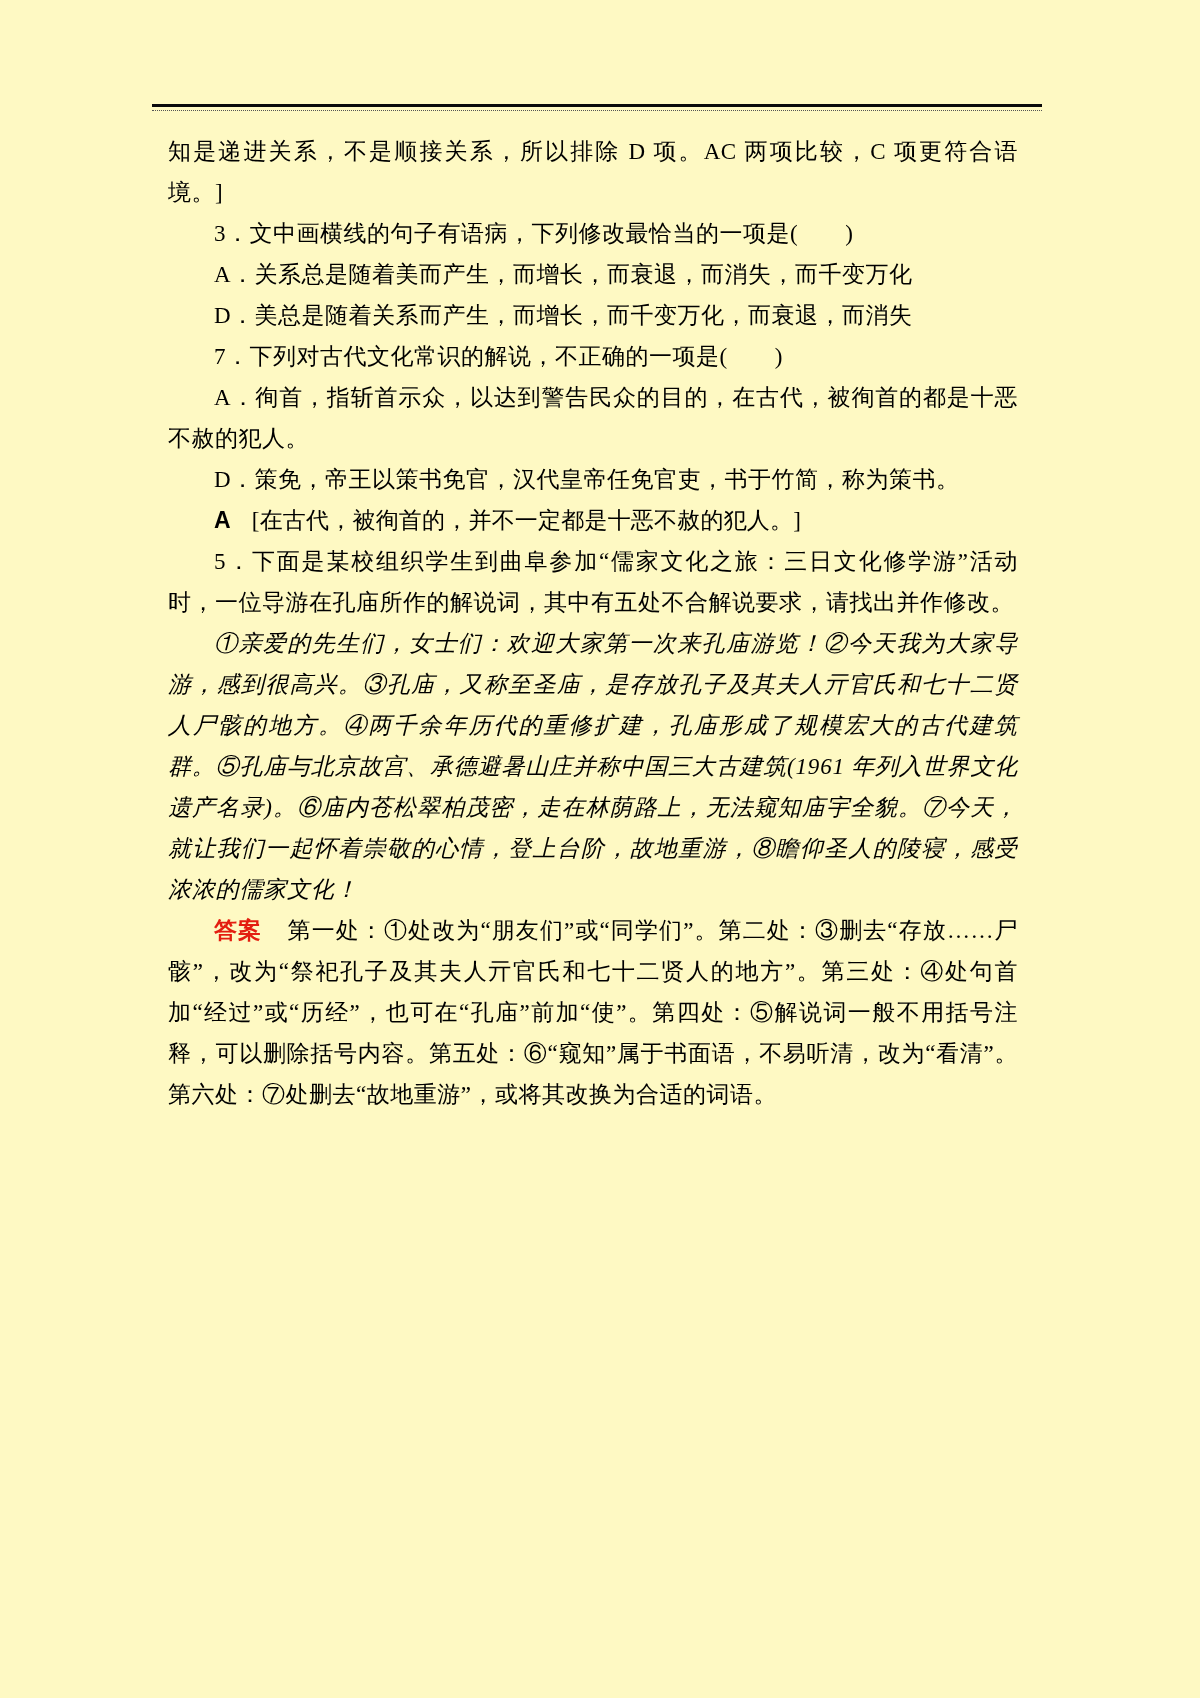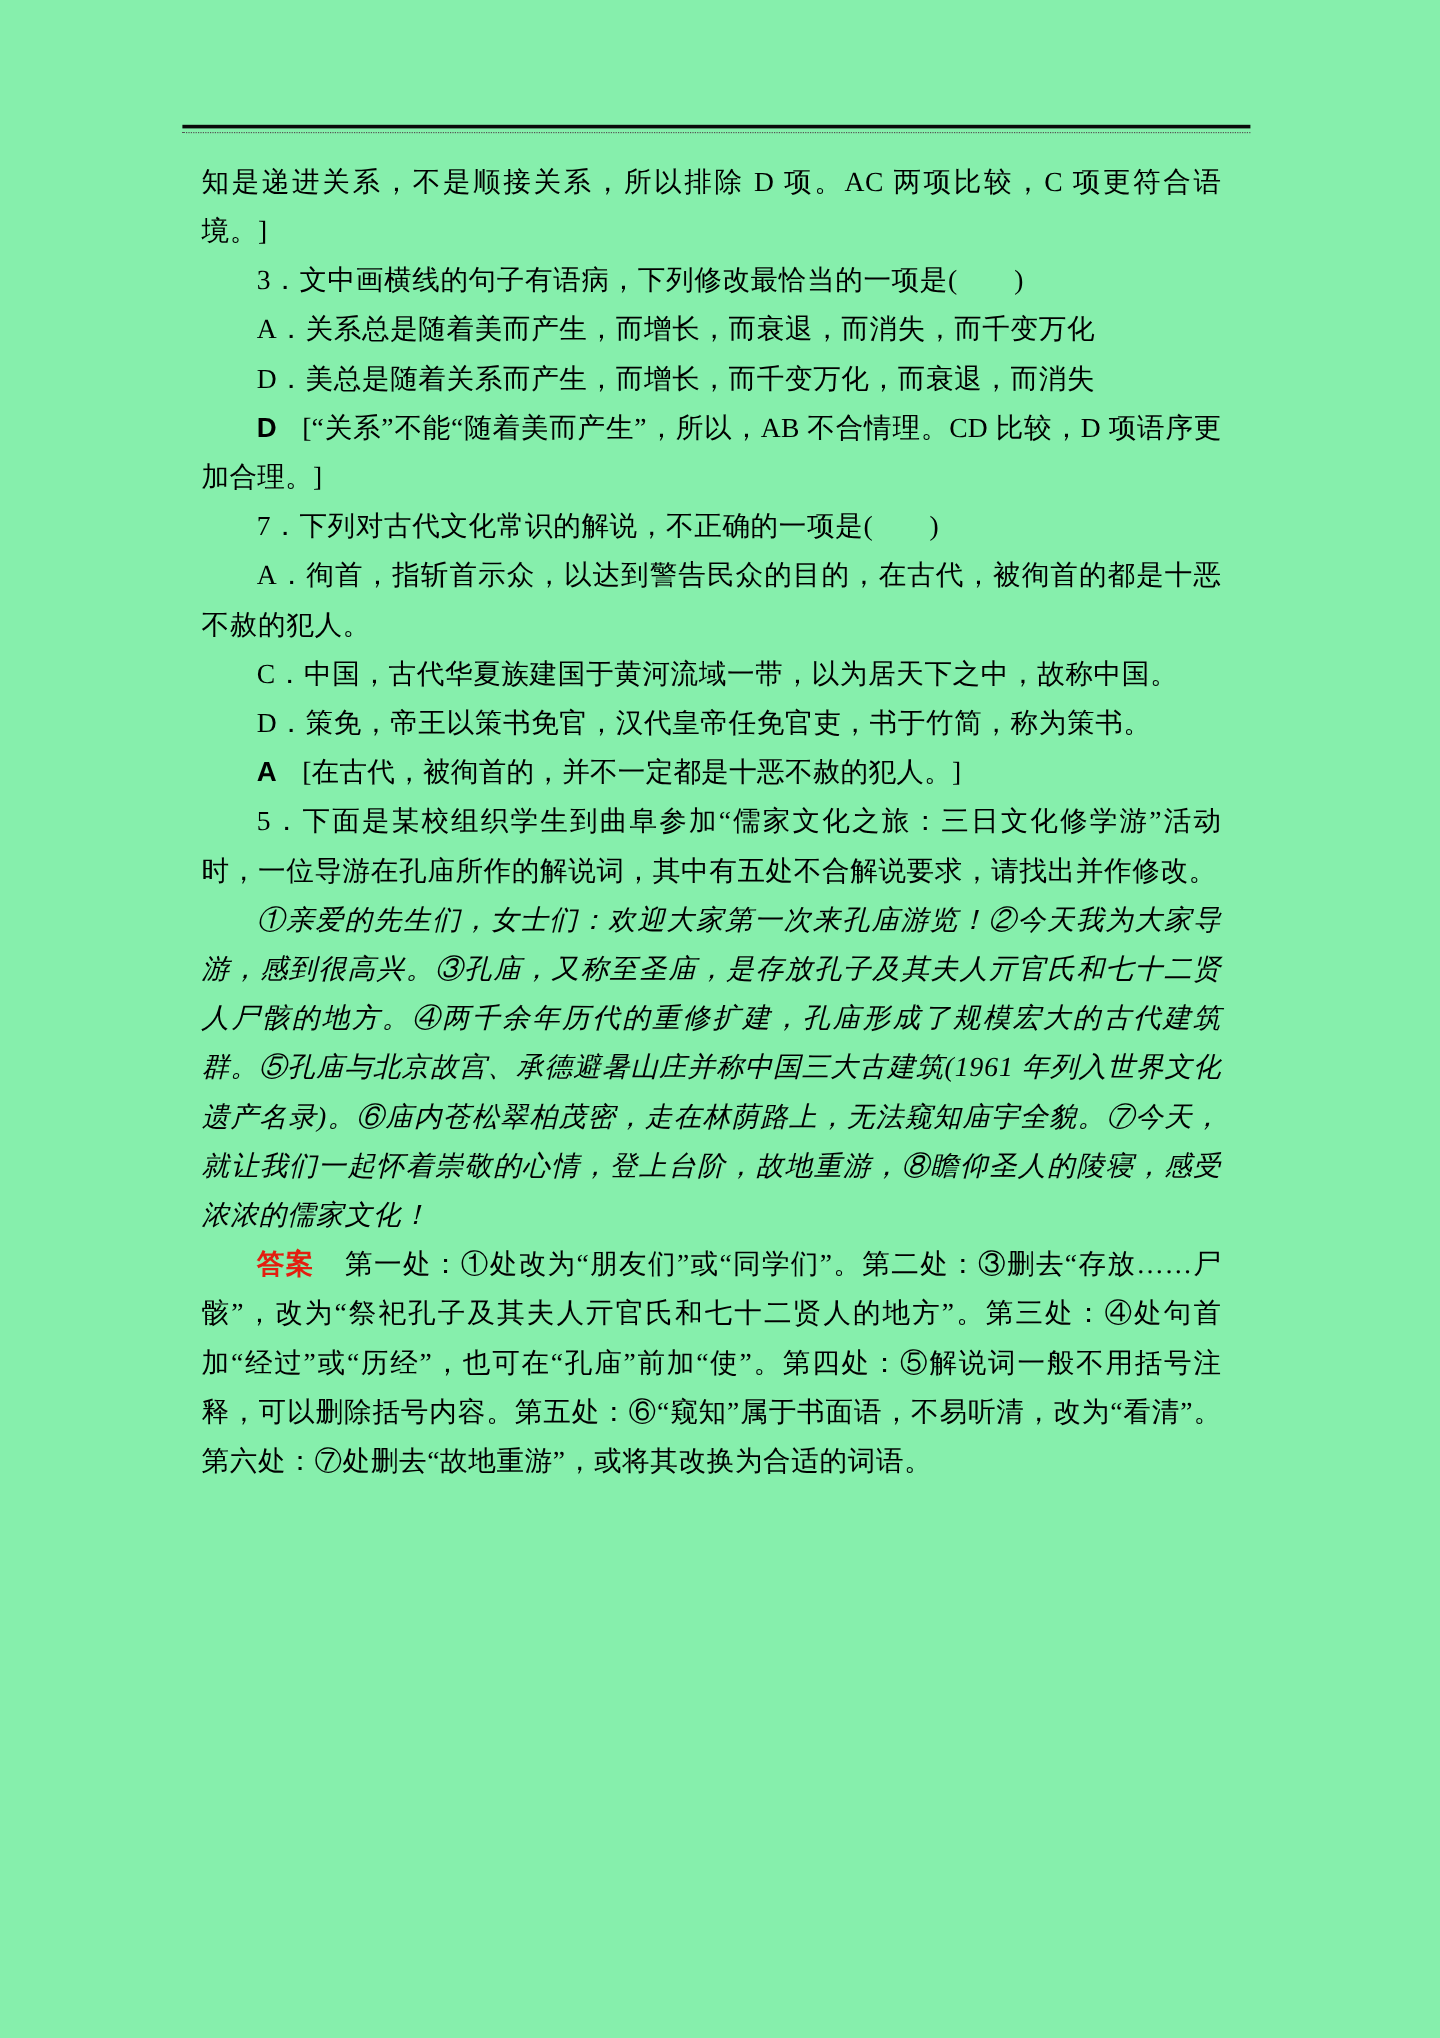--- a/index.html
+++ b/index.html
@@ -4,21 +4,21 @@
 <style>
   html, body {
     margin: 0;
     padding: 0;
     background: #ffffff;
   }
   .page {
     position: relative;
     width: 1200px;
     height: 1698px;
-    background: #86efac;
+    background: #fef9c3;
     overflow: hidden;
     font-family: "Liberation Serif", "DejaVu Serif", serif;
     color: #000000;
   }
   .header-rule {
     position: absolute;
     top: 104px;
     left: 152px;
     width: 890px;
     height: 3px;
@@ -75,30 +75,26 @@
     <p class="no-indent">知是递进关系，不是顺接关系，所以排除 D 项。AC 两项比较，C 项更符合语境。]</p>
 
     <p>3．文中画横线的句子有语病，下列修改最恰当的一项是(　　)</p>
 
     <p>A．关系总是随着美而产生，而增长，而衰退，而消失，而千变万化</p>
 
 
 
     <p>D．美总是随着关系而产生，而增长，而千变万化，而衰退，而消失</p>
 
-    <p>
-      <span class="ans-letter">D</span><span class="ans-note">[“关系”不能“随着美而产生”，所以，AB 不合情理。CD 比较，D 项语序更加合理。]</span>
-    </p>
 
     <p>7．下列对古代文化常识的解说，不正确的一项是(　　)</p>
 
     <p>A．徇首，指斩首示众，以达到警告民众的目的，在古代，被徇首的都是十恶不赦的犯人。</p>
 
 
-    <p>C．中国，古代华夏族建国于黄河流域一带，以为居天下之中，故称中国。</p>
 
     <p>D．策免，帝王以策书免官，汉代皇帝任免官吏，书于竹简，称为策书。</p>
 
     <p>
       <span class="ans-letter">A</span><span class="ans-note">[在古代，被徇首的，并不一定都是十恶不赦的犯人。]</span>
     </p>
 
     <p>5．下面是某校组织学生到曲阜参加“儒家文化之旅：三日文化修学游”活动时，一位导游在孔庙所作的解说词，其中有五处不合解说要求，请找出并作修改。</p>
 
     <p class="speech">①亲爱的先生们，女士们：欢迎大家第一次来孔庙游览！②今天我为大家导游，感到很高兴。③孔庙，又称至圣庙，是存放孔子及其夫人亓官氏和七十二贤人尸骸的地方。④两千余年历代的重修扩建，孔庙形成了规模宏大的古代建筑群。⑤孔庙与北京故宫、承德避暑山庄并称中国三大古建筑(1961 年列入世界文化遗产名录)。⑥庙内苍松翠柏茂密，走在林荫路上，无法窥知庙宇全貌。⑦今天，就让我们一起怀着崇敬的心情，登上台阶，故地重游，⑧瞻仰圣人的陵寝，感受浓浓的儒家文化！</p>

